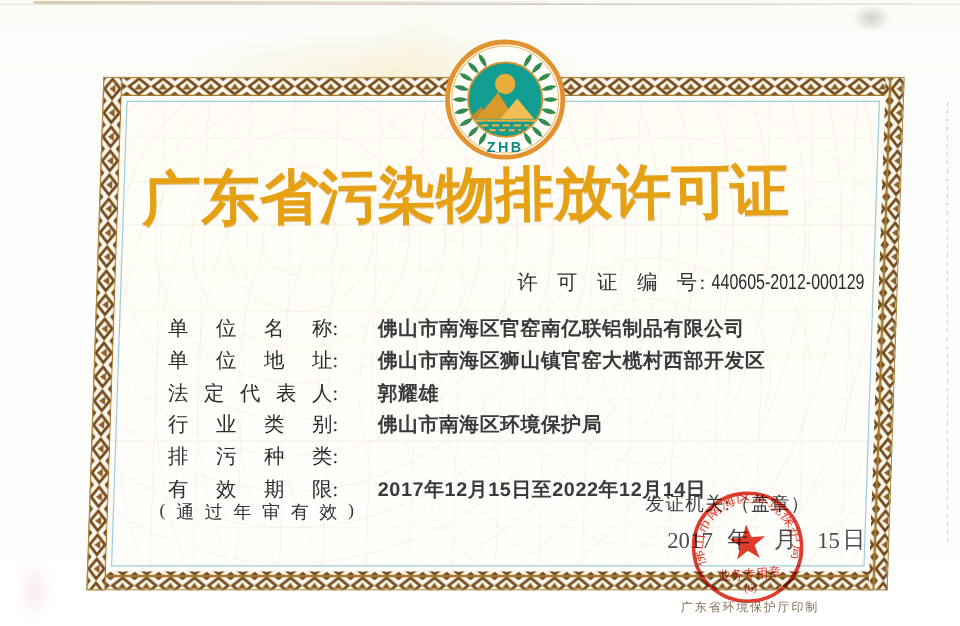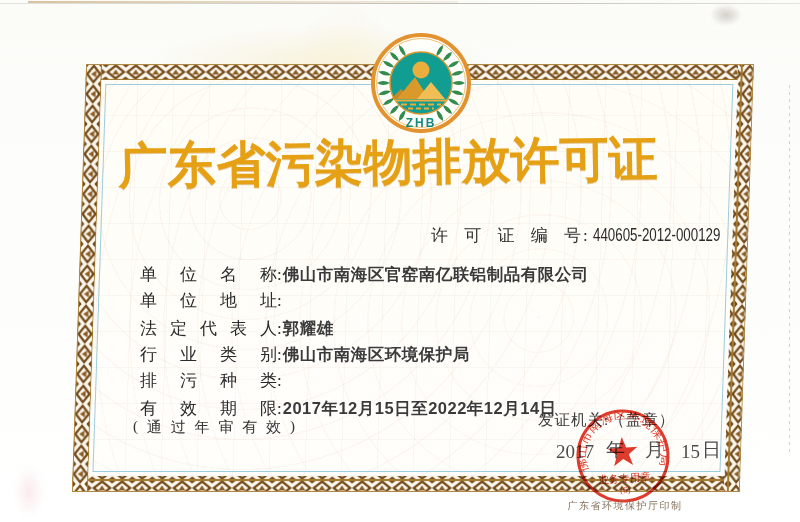--- a/index.html
+++ b/index.html
@@ -56,21 +56,21 @@
   .permit-colon{margin:0 5px 0 2px;font-family:"Liberation Serif",serif;}
   .permit-number{display:inline-block;font-size:18px;transform:scaleX(.74);
     transform-origin:0 60%;color:#2b2b2b;white-space:nowrap;}
 
   
   .fields{position:absolute;left:140px;top:261px;width:560px;}
   .frow{display:flex;align-items:baseline;height:26.8px;line-height:26.8px;white-space:nowrap;}
   .flabel{display:flex;justify-content:space-between;width:137px;flex:none;
     font-family:"Liberation Serif","DejaVu Serif",serif;font-size:17px;color:#2b2b2b;}
   .fcolon{flex:none;margin-right:1px;font-family:"Liberation Serif",serif;font-size:17px;color:#2b2b2b;}
-  .fvalue{font-size:16.5px;font-weight:bold;letter-spacing:.5px;color:#3a3a3a;}
+  .fvalue{font-size:16.5px;font-weight:bold;letter-spacing:.5px;color:#3a3a3a;margin-left:32px;}
 
   .note{position:absolute;left:133px;top:418px;width:162px;display:flex;
     justify-content:space-between;font-family:"Liberation Serif","DejaVu Serif",serif;
     font-size:15px;color:#333;}
 
   .issuer{position:absolute;left:538px;top:410px;font-family:"Liberation Serif","DejaVu Serif",serif;
     font-size:15.5px;color:#3d3d3d;letter-spacing:1px;white-space:nowrap;}
   .dateline{position:absolute;left:556px;top:437px;display:flex;align-items:flex-end;
     font-family:"Liberation Serif","DejaVu Serif",serif;font-size:19px;color:#4c4c4c;}
   .d-y{margin-left:12px}.d-m{margin-left:20px}.d-d{margin-left:17px}.d-dd{margin-left:2px}
@@ -203,20 +203,21 @@
         <span class="fvalue">佛山市南海区官窑南亿联铝制品有限公司</span>
     </div>
     <div class="frow">
       <span class="flabel">
           <span>单</span>
           <span>位</span>
           <span>地</span>
           <span>址</span>
         </span>
         <span class="fcolon">:</span>
+        <span class="fvalue">佛山市南海区狮山镇官窑大榄村西部开发区</span>
     </div>
     <div class="frow">
       <span class="flabel">
           <span>法</span>
           <span>定</span>
           <span>代</span>
           <span>表</span>
           <span>人</span>
         </span>
         <span class="fcolon">:</span>

